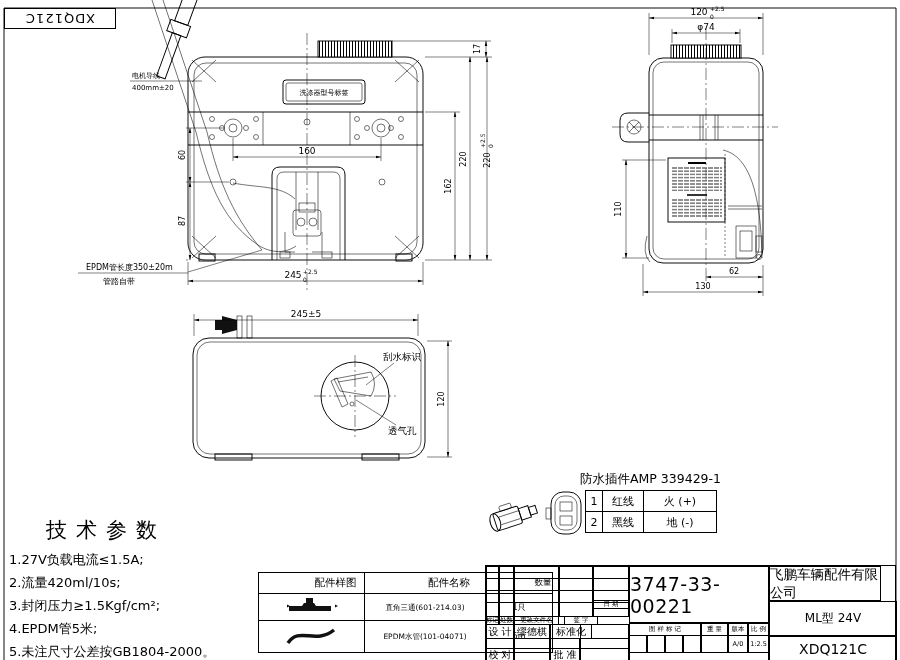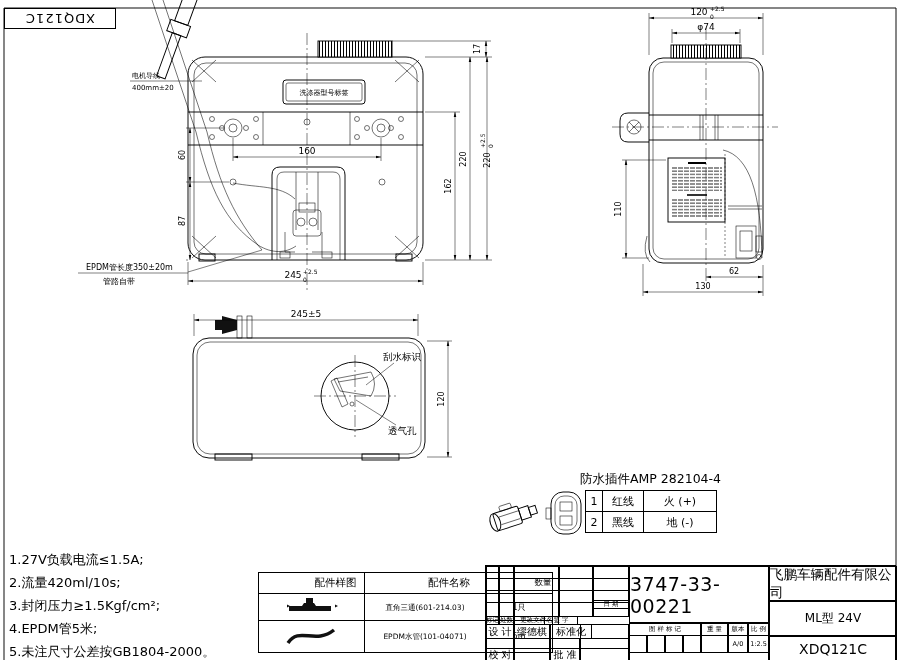--- a/index.html
+++ b/index.html
@@ -348,29 +348,30 @@
         <rect class="lt" x="560" y="516" width="12" height="9"></rect>
         <rect class="lt" x="546" y="508" width="5" height="11"></rect>
       </g>
     </g>
   </svg>
 
   <div class="abs corner-box">
     <span>XDQ121C</span>
   </div>
 
+  <div class="abs tech-title">技术参数</div>
   <div class="abs tech-list">
     <div>1.27V负载电流≤1.5A;</div>
     <div>2.流量420ml/10s;</div>
     <div>3.封闭压力≥1.5Kgf/cm²;</div>
     <div>4.EPDM管5米;</div>
     <div>5.未注尺寸公差按GB1804-2000。</div>
   </div>
 
-  <div class="abs conn-title">防水插件AMP 282104-4</div>
+  <div class="abs conn-title">防水插件AMP 339429-1</div>
   <table class="abs conn-table">
     <tbody>
       <tr>
         <td style="width:16px">1</td>
         <td style="width:40px">红线</td>
         <td style="width:72px">火 (+)</td>
       </tr>
       <tr>
         <td>2</td>
         <td>黑线</td>
@@ -428,21 +429,21 @@
       <div class="cell" style="left:107px;top:24px;width:36px;height:13px"></div>
     <div class="cell" style="left:0;top:36px;width:13px;height:15px"></div>
       <div class="cell" style="left:13px;top:36px;width:15px;height:15px"></div>
       <div class="cell" style="left:28px;top:36px;width:45px;height:15px"></div>
       <div class="cell" style="left:73px;top:36px;width:34px;height:15px"></div>
       <div class="cell" style="left:107px;top:36px;width:36px;height:15px"></div>
 
     <div class="cell f65" style="left:0;top:50px;width:13px;height:9px">标记</div>
     <div class="cell f65" style="left:13px;top:50px;width:15px;height:9px">处数</div>
     <div class="cell f65" style="left:28px;top:50px;width:45px;height:9px">更改文件名</div>
-    <div class="cell f65" style="left:58px;top:50px;width:34px;height:9px">签 字</div>
+    <div class="cell f65" style="left:78px;top:50px;width:34px;height:9px">签 字</div>
     <div class="cell f65" style="left:107px;top:34px;width:36px;height:9px">日 期</div>
 
     <div class="cell f7" style="left:0;top:58px;width:28px;height:15px">设 计</div>
     <div class="cell f7" style="left:28px;top:58px;width:36px;height:15px">缪德棋</div>
     <div class="cell f7" style="left:64px;top:58px;width:42px;height:15px">标准化</div>
     <div class="cell" style="left:94px;top:58px;width:49px;height:15px"></div>
     <div class="cell" style="left:0;top:72px;width:28px;height:11px"></div>
       <div class="cell" style="left:28px;top:72px;width:36px;height:11px"></div>
       <div class="cell" style="left:64px;top:72px;width:30px;height:11px"></div>
       <div class="cell" style="left:94px;top:72px;width:49px;height:11px"></div>
@@ -460,18 +461,18 @@
 
     <div class="cell" style="left:143px;top:69px;width:18px;height:18px"></div>
     <div class="cell" style="left:161px;top:69px;width:18px;height:18px"></div>
     <div class="cell" style="left:179px;top:69px;width:18px;height:18px"></div>
     <div class="cell" style="left:197px;top:69px;width:18px;height:18px"></div>
     <div class="cell" style="left:215px;top:69px;width:27px;height:18px"></div>
     <div class="cell f65" style="left:242px;top:69px;width:20px;height:18px">A/0</div>
     <div class="cell f65" style="left:262px;top:69px;width:21px;height:18px">1:2.5</div>
     <div class="cell" style="left:143px;top:86px;width:140px;height:10px"></div>
 
-    <div class="cell" style="left:283px;top:0;width:128px;height:35px;font-size:13.5px">飞鹏车辆配件有限公司</div>
+    <div class="cell" style="left:283px;top:0;width:112px;height:35px;font-size:13.5px">飞鹏车辆配件有限公司</div>
     <div class="cell" style="left:283px;top:35px;width:128px;height:35px;font-size:12px">ML型 24V</div>
     <div class="cell" style="left:283px;top:70px;width:128px;height:26px;font-size:14px">XDQ121C</div>
   </div>
 
 </div>
 
 </body></html>

